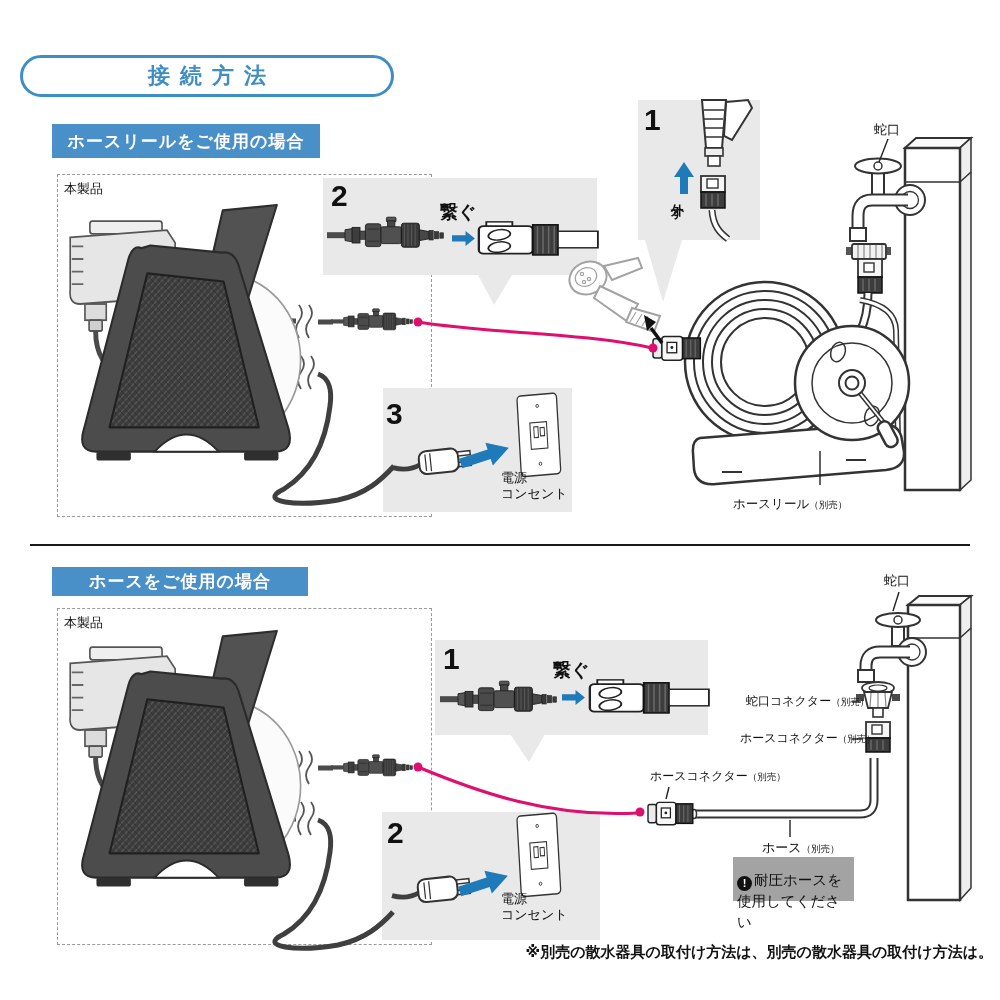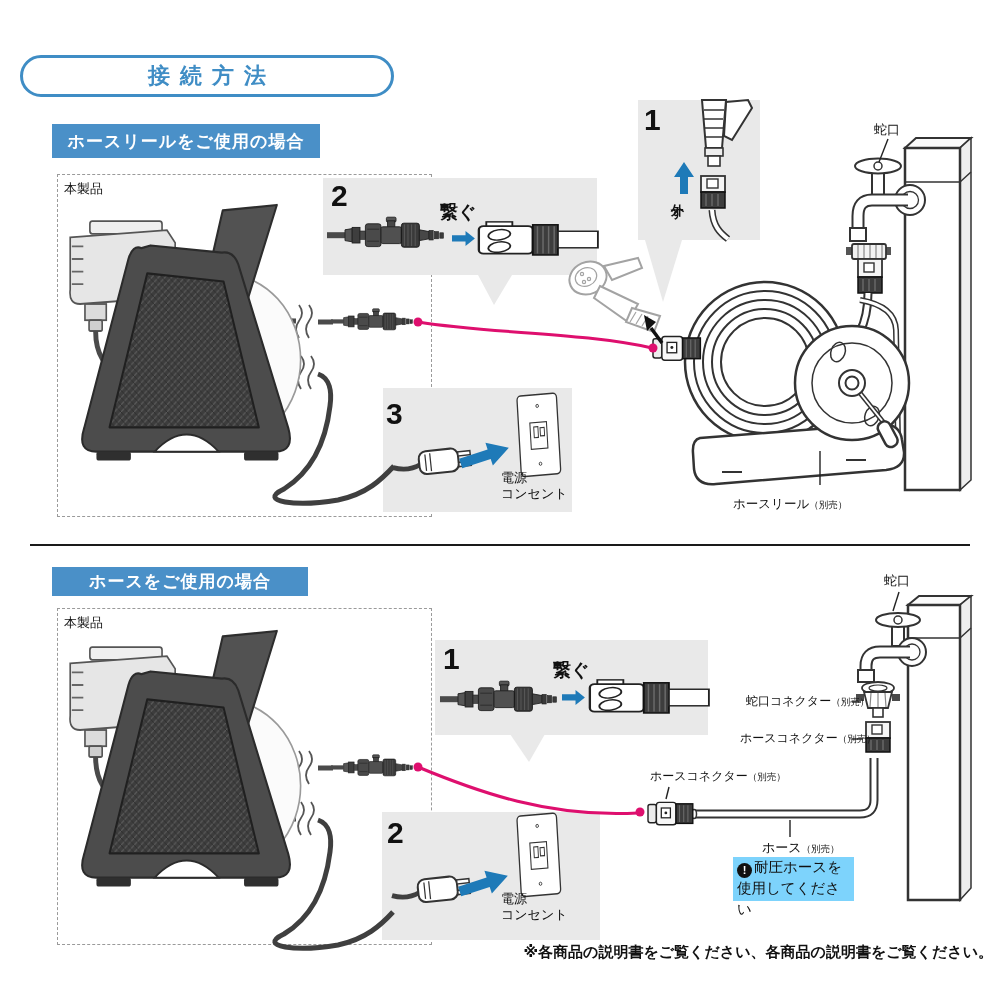--- a/index.html
+++ b/index.html
@@ -28,22 +28,22 @@
   .divider{position:absolute;left:30px;top:544px;width:940px;height:0;border-top:2px solid #1a1a1a;}
   
   .art{position:absolute;left:0;top:0;width:1000px;height:1000px;pointer-events:none;}
   
   .lbl{position:absolute;font-weight:normal;font-size:13px;white-space:nowrap;z-index:10;}
   .lbl .sfx{font-size:9.5px;}
   .num{position:absolute;font-weight:900;font-size:30px;z-index:10;line-height:1;}
   .action{position:absolute;font-weight:bold;font-size:18px;z-index:10;}
   .vtext{writing-mode:vertical-rl;text-orientation:upright;letter-spacing:2px;font-size:13px;}
   .two-line{line-height:16px;}
-  .warning-box{position:absolute;left:733px;top:857px;width:121px;height:44px;background:#7dd3fc;
-    z-index:10;font-size:14.5px;line-height:21px;padding:0 4px;box-sizing:border-box;}
+  .warning-box{position:absolute;left:733px;top:857px;width:121px;height:44px;background:#a3a3a3;
+    z-index:10;font-size:14.5px;line-height:21px;padding:13px 4px;box-sizing:border-box;}
   .warn-icon{display:inline-block;width:15px;height:15px;border-radius:50%;background:#111;color:#fff;
     font-weight:bold;font-size:11px;line-height:15px;text-align:center;margin-right:2px;vertical-align:-2px;}
   .footnote{position:absolute;right:7px;top:943px;font-weight:bold;font-size:15px;z-index:10;}
 </style>
 </head>
 <body>
 
 <div class="page">
 
   <div class="title-pill">
@@ -373,14 +373,14 @@
   </div>
   <div class="lbl" style="left:762px;top:839px;">
     <span>ホース</span><span class="sfx">（別売）</span>
   </div>
 
   <div class="warning-box">
     <span class="warn-icon">!</span><span>耐圧ホースを</span><br>
     <span>使用してください</span>
   </div>
 
-  <div class="footnote">※各商品の説明書をご覧ください、各商品の説明書をご覧ください。</div>
+  <div class="footnote">※別売の散水器具の取付け方法は、別売の散水器具の取付け方法は。</div>
 </div>
 
 </body></html>

